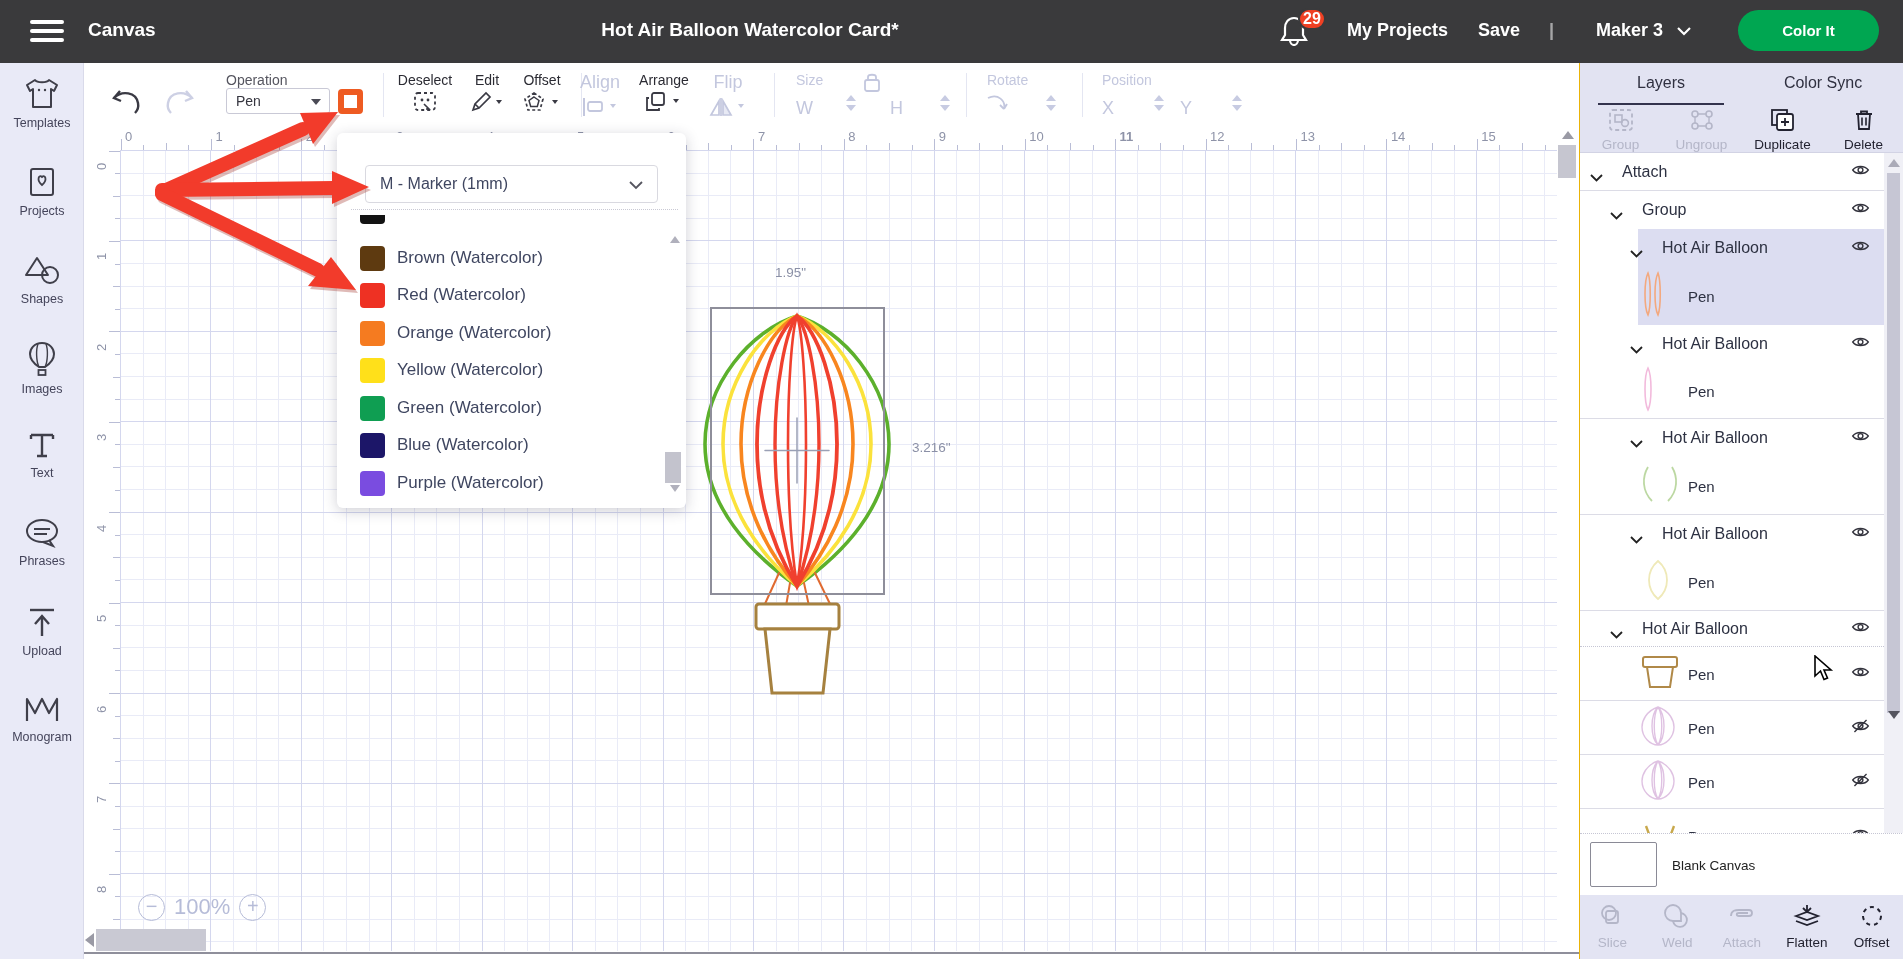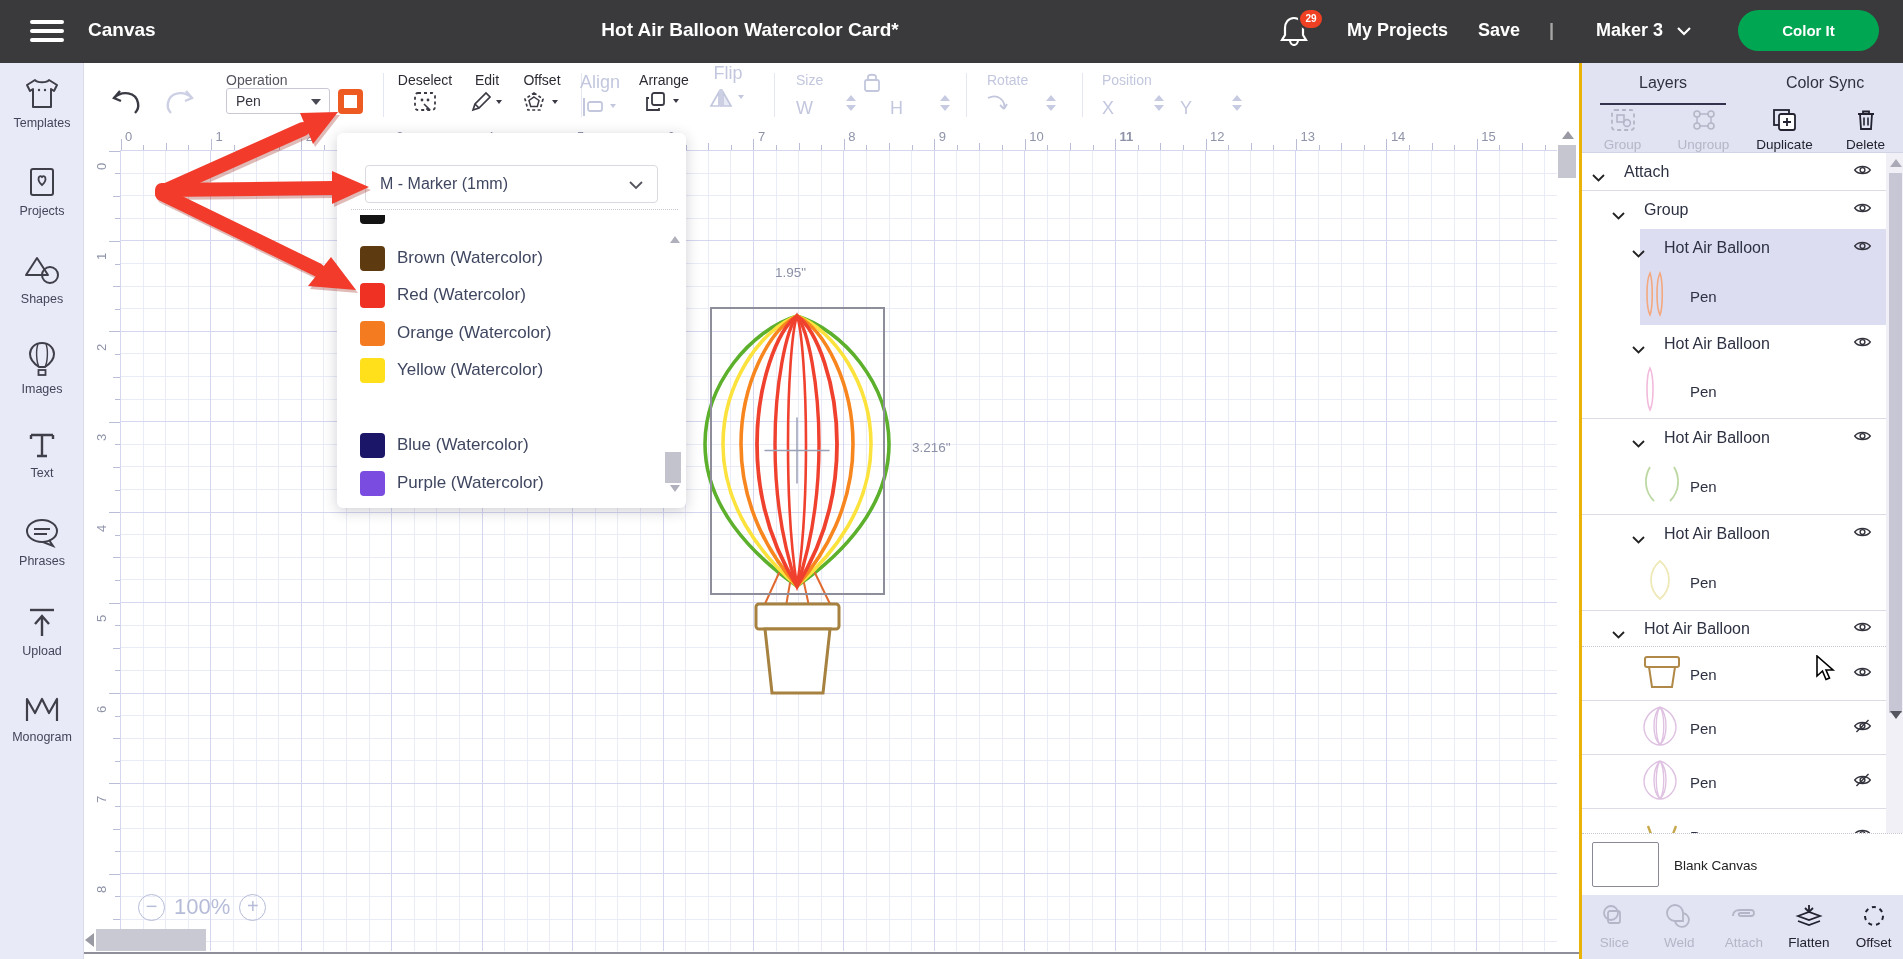--- a/index.html
+++ b/index.html
@@ -9,21 +9,21 @@
   .abs{position:absolute}
 
   
   .topbar{position:absolute;left:0;top:0;width:1903px;height:63px;background:#3a3a3c;color:#fff;z-index:80}
   .hamburger{position:absolute;left:30px;top:20px;width:34px;height:24px;cursor:pointer}
   .hamburger i{display:block;height:3.5px;background:#fff;border-radius:2px;margin-bottom:5.5px}
   .appname{position:absolute;left:88px;top:19px;font-size:19px;font-weight:bold}
   .doctitle{position:absolute;left:540px;top:19px;width:420px;text-align:center;font-size:19px;font-weight:bold}
   .bellwrap{position:absolute;left:1280px;top:14px;width:44px;height:40px;cursor:pointer}
   .badge{position:absolute;left:18px;top:-6px;min-width:26px;height:22px;background:#ef4023;border:2px solid #3a3a3c;
-    border-radius:12px;font-size:10px;font-weight:bold;text-align:center;line-height:18px;padding:0 3px}
+    border-radius:12px;font-size:16px;font-weight:bold;text-align:center;line-height:18px;padding:0 3px}
   .tb-link{position:absolute;top:20px;font-size:18px;font-weight:bold;color:#fff;cursor:pointer}
   .makeit{position:absolute;right:24px;top:10px;width:141px;height:41px;background:#00a651;border-radius:21px;
     color:#fff;font-size:15px;font-weight:bold;text-align:center;line-height:41px;cursor:pointer}
 
   
   .sidebar{position:absolute;left:0;top:63px;width:84px;bottom:0;background:#e9eaf7;border-right:1px solid #d9daea;z-index:70}
   .side-item{position:relative;width:84px;height:88px;text-align:center;cursor:pointer;padding-top:14px}
   .side-item svg{display:block;margin:0 auto}
   .side-item .lbl{display:block;margin-top:5px;font-size:12.5px;color:#44445a}
 
@@ -82,21 +82,21 @@
   .ppsb-up{position:absolute;left:333px;top:103px;width:0;height:0;border-left:5px solid transparent;border-right:5px solid transparent;
     border-bottom:7px solid #b0b0bc;cursor:pointer}
   .ppsb-th{position:absolute;left:328px;top:319px;width:16px;height:31px;background:#c3c3cd;cursor:pointer}
   .ppsb-dn{position:absolute;left:333px;top:352px;width:0;height:0;border-left:5px solid transparent;border-right:5px solid transparent;
     border-top:7px solid #b0b0bc;cursor:pointer}
 
   
   .arrows{position:absolute;left:105px;top:80px;z-index:60;pointer-events:none;filter:drop-shadow(2px 3px 0 rgba(150,25,15,.30))}
 
   
-  .rpanel{position:absolute;left:1579px;top:63px;width:324px;bottom:0;background:#fff;border-left:3px solid #eab308;z-index:70}
+  .rpanel{position:absolute;left:1579px;top:63px;width:324px;bottom:0;background:#fff;border-left:1px solid #eab308;z-index:70}
   .rtabs{position:absolute;left:0;top:0;width:324px;height:42px;background:#e2e3f2;display:flex}
   .rtab{flex:1;text-align:center;font-size:16px;color:#2f3040;line-height:40px;cursor:pointer;position:relative}
   .rtab.active:after{content:"";position:absolute;left:18px;right:18px;bottom:0;height:2.5px;background:#33334d}
   .ractions{position:absolute;left:0;top:42px;width:324px;height:48px;background:#e2e3f2;display:flex;border-bottom:1px solid #d2d3e4}
   .ract{flex:1;text-align:center;cursor:pointer;padding-top:3px}
   .ract .al{display:block;font-size:13.5px;margin-top:1px}
   .ract.grey{color:#b4b6c8}.ract.dark{color:#222230}
   .llist{position:absolute;left:0;top:90px;width:304px;height:680px;overflow:hidden;background:#fff}
   .lrow{position:relative;width:100%;}
   .lrow .chev{position:absolute;top:50%;margin-top:-4px;cursor:pointer}
@@ -267,21 +267,21 @@
     </div>
     <div class="abs" style="left:549px;width:62px;text-align:center">
       <div style="font-size:14px;color:#2b2b33;margin-top:9px">Arrange</div>
       <svg width="40" height="22" viewBox="0 0 40 22" style="margin-top:3px">
           <rect x="8" y="2" width="12" height="12" rx="2" fill="none" stroke="#3a3a44" stroke-width="1.8"></rect>
           <path d="M5 7 L3 7 L3 19 L15 19 L15 17" fill="none" stroke="#3a3a44" stroke-width="1.8"></path>
           <path d="M29 8 L32 12 L35 8" fill="#3a3a44"></path>
         </svg>
     </div>
     <div class="abs" style="left:568px;width:62px;text-align:center;left:613px">
-      <div class="ghost" style="">Flip</div>
+      <div class="ghost" style="margin-top:9px">Flip</div>
       <svg width="42" height="22" viewBox="0 0 42 22" style="margin-top:3px">
           <path d="M14 2 L14 20 M12 5 L4 19 L12 19 Z" fill="none" stroke="#c3c7de" stroke-width="1.7"></path>
           <path d="M16 5 L24 19 L16 19 Z" fill="#e7e9f4" stroke="#c3c7de" stroke-width="1.7"></path>
           <path d="M31 8 L34 12 L37 8" fill="#c3c7de"></path>
         </svg>
     </div>
 
     <div class="tb-div" style="left:690px"></div>
 
     <div class="tb-label grey" style="left:633px;left:712px">Size</div>
@@ -498,20 +498,24 @@
       <span class="cname">Red (Watercolor)</span>
     </div>
     <div class="crow" style="top:188px">
       <div class="sw" id="sw2" style="background: rgb(245, 123, 32);"></div>
       <span class="cname">Orange (Watercolor)</span>
     </div>
     <div class="crow" style="top:225px">
       <div class="sw" id="sw3" style="background: rgb(255, 224, 26);"></div>
       <span class="cname">Yellow (Watercolor)</span>
     </div>
+    <div class="crow" style="top:263px">
+      <div class="sw" id="sw4" style="background: rgb(15, 158, 82);"></div>
+      <span class="cname">Green (Watercolor)</span>
+    </div>
     <div class="crow" style="top:300px">
       <div class="sw" id="sw5" style="background: rgb(28, 22, 104);"></div>
       <span class="cname">Blue (Watercolor)</span>
     </div>
     <div class="crow" style="top:338px">
       <div class="sw" id="sw6" style="background: rgb(122, 76, 224);"></div>
       <span class="cname">Purple (Watercolor)</span>
     </div>
     <div class="ppsb-up"></div>
     <div class="ppsb-th"></div>

